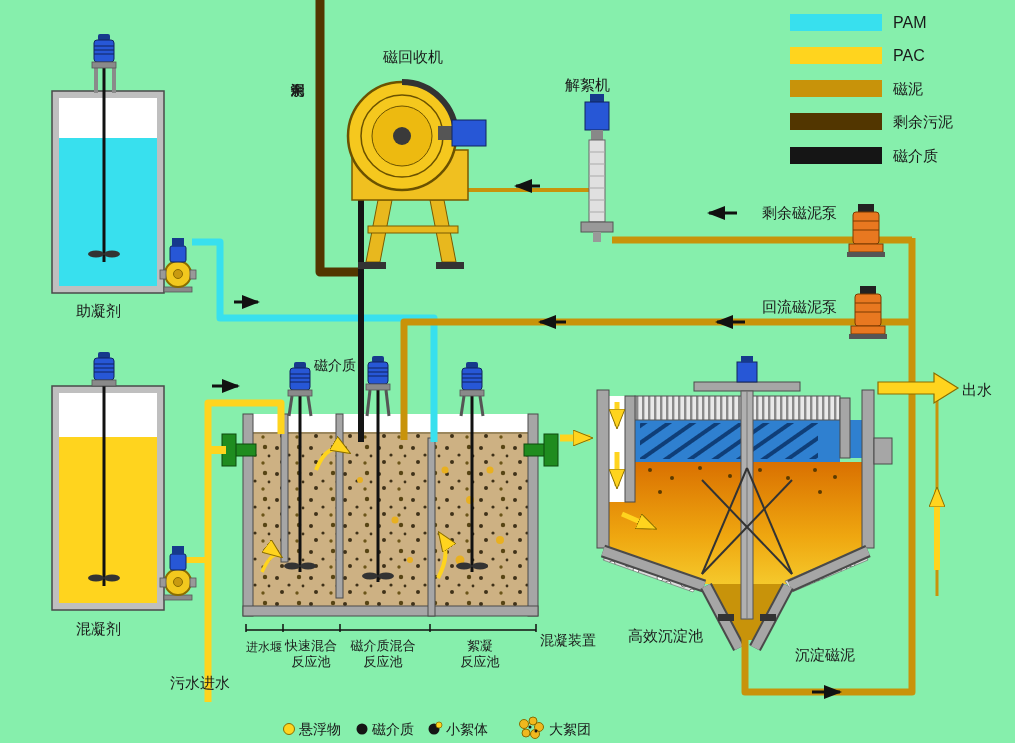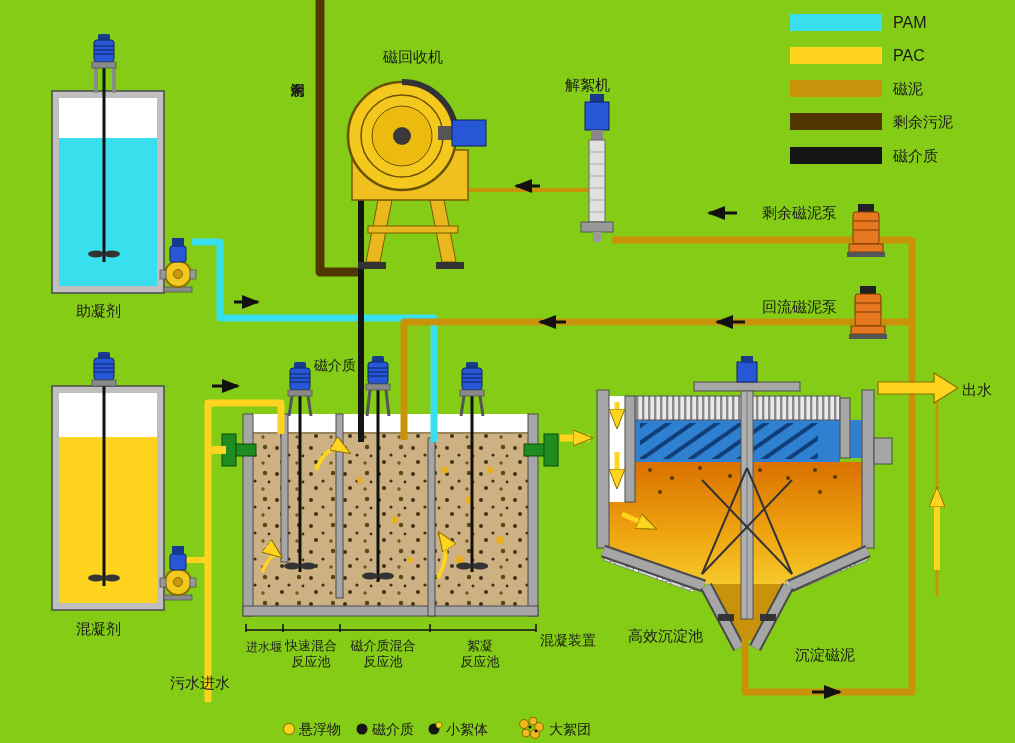--- a/index.html
+++ b/index.html
@@ -1,16 +1,16 @@
 <!DOCTYPE html>
 <html><head>
 <meta charset="utf-8">
 <style>
   html,body{margin:0;padding:0;background:#fff;}
-  .stage{position:relative;width:1015px;height:743px;background:#84cc16;overflow:hidden;}
+  .stage{position:relative;width:1015px;height:743px;background:#86efac;overflow:hidden;}
   svg text{font-family:"Liberation Sans","DejaVu Sans",sans-serif;fill:#1a1a1a;}
 </style>
 </head>
 <body>
 
 <div class="stage">
 <svg width="1015" height="743" viewBox="0 0 1015 743">
   <defs>
     <marker id="aB" markerUnits="userSpaceOnUse" markerWidth="18" markerHeight="14" refX="16" refY="7" orient="auto">
       <path d="M0,0 L18,7 L0,14 Z" fill="#111"></path>

